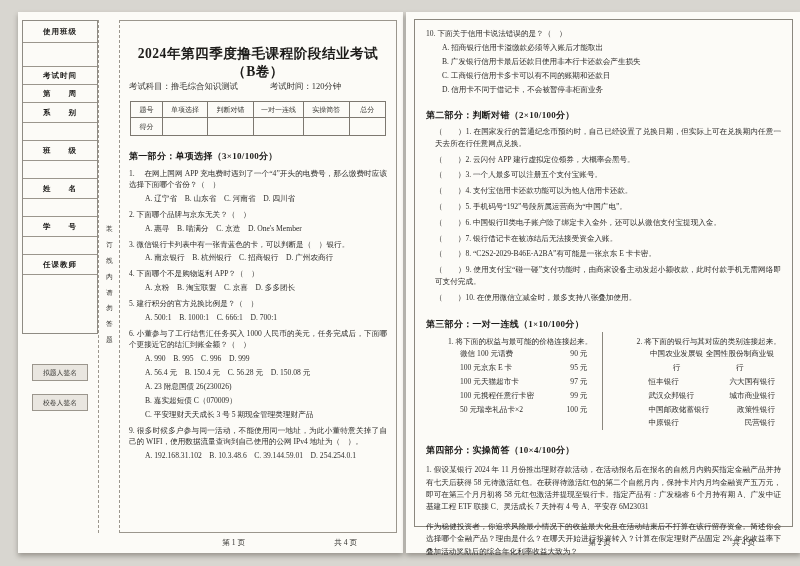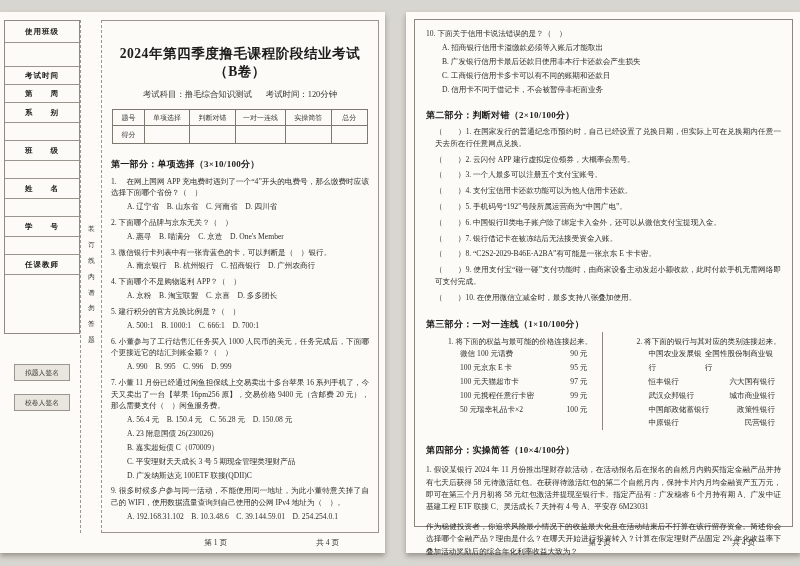--- a/index.html
+++ b/index.html
@@ -4,21 +4,21 @@
 <style>
   html,body{margin:0;padding:0;}
   body{
     width:800px;height:566px;position:relative;overflow:hidden;
     background:#d8d6d0;
     font-family:"Liberation Serif","DejaVu Serif",serif;
     color:#2e2d2b;
   }
   .page{position:absolute;top:12px;height:541px;background:#fcfbf7;
     box-shadow:0 3px 5px rgba(60,55,48,.4);}
-  #pageL{left:0;width:385px;}
+  #pageL{left:18px;width:385px;}
   #pageR{left:406px;width:382px;padding-left:13px;}
 
   
   .lp-row{display:flex;height:100%;box-sizing:border-box;padding:8px 6px 20px 4px;}
   .info-col{width:76px;flex:none;font-size:7.5px;}
   .info-cells{border:1px solid #8f8b83;}
   .cell{border-bottom:1px solid #9b968d;display:flex;align-items:center;justify-content:center;
     font-weight:bold;letter-spacing:1px;color:#22211f;}
   .cell.blank{font-weight:normal;}
   .cell:last-child{border-bottom:none;}
@@ -29,42 +29,42 @@
 
   .binding{width:20px;flex:none;border-left:1px dashed #9b968d;border-right:1px dashed #9b968d;
     display:flex;align-items:center;justify-content:center;}
   .binding-text{writing-mode:vertical-rl;text-orientation:upright;
     font-size:6.8px;letter-spacing:4px;color:#4a4945;line-height:20px;}
 
   .lp-main{flex:1;border:1px solid #9b968d;border-left:none;box-sizing:border-box;
     padding:4px 9px 4px 9px;position:relative;}
   .exam-title{font-size:13.6px;font-weight:bold;text-align:center;margin-top:20px;
     letter-spacing:.5px;color:#1d1c1a;}
-  .exam-subtitle{font-size:8.4px;text-align:center;margin-top:8px;display:flex;
-    justify-content:center;gap:14px;color:#33322f;}
+  .exam-subtitle{font-size:8.4px;text-align:center;display:flex;
+    gap:32px;color:#33322f;}
   table.score{border-collapse:collapse;width:99%;margin:9px auto 12px;table-layout:fixed;}
   table.score td{border:1px solid #7d7870;font-size:7px;text-align:center;height:13px;color:#3a3935;}
   table.score tr.r2 td{height:15px;}
   .sec-head{font-size:9px;font-weight:bold;margin:14px 0 1px;color:#1d1c1a;letter-spacing:.3px;}
   .q{font-size:7.6px;line-height:11.4px;margin-top:4.5px;text-align:justify;}
   .opt{font-size:7.6px;line-height:11.4px;margin:2.5px 0 0 16px;}
 
   .footer{position:absolute;bottom:4px;left:0;right:0;height:11px;font-size:7.6px;color:#33322f;}
   .f-page{position:absolute;left:56%;transform:translateX(-50%);}
   #pageR .f-page{left:49%;}
   .f-total{position:absolute;right:46px;}
 
   
   .rp-box{position:absolute;top:7px;left:8px;right:8px;bottom:26px;
     border:1px solid #8b877e;padding:7px 11px 6px;box-sizing:border-box;}
   .tf{font-size:7.6px;line-height:12.2px;margin-top:3.6px;text-align:justify;padding-left:9px;}
   .match{display:flex;margin-top:1px;}
   .mcol{width:50%;box-sizing:border-box;font-size:7.6px;margin-left:22px;}
   .mcol1{border-right:1px solid #8b877e;padding-right:9px;}
-  .mcol2{padding-left:11px;}
+  .mcol2{padding-left:11px;text-align:center;}
   .mtitle{margin-top:4px;line-height:11px;}
   .mrow{display:flex;justify-content:space-between;line-height:13.8px;padding:0 6px 0 12px;}
   .p4{font-size:7.6px;line-height:12.4px;margin-top:7px;text-align:justify;}
 </style>
 </head>
 <body>
 
 <div class="page" id="pageL">
   <div class="lp-row">
 
@@ -134,27 +134,25 @@
 
       <div class="q">4. 下面哪个不是购物返利 APP？（　）</div>
       <div class="opt">A. 京粉　B. 淘宝联盟　C. 京喜　D. 多多团长</div>
 
       <div class="q">5. 建行积分的官方兑换比例是？（　）</div>
       <div class="opt">A. 500:1　B. 1000:1　C. 666:1　D. 700:1</div>
 
       <div class="q">6. 小董参与了工行结售汇任务买入 1000 人民币的美元，任务完成后，下面哪个更接近它的结汇到账金额？（　）</div>
       <div class="opt">A. 990　B. 995　C. 996　D. 999</div>
 
-      <div class="q">7. 小董 11 月份已经通过闲鱼担保线上交易卖出十多台苹果 16 系列手机了，今天又卖出了一台【苹果 16pm256 原】，交易价格 9400 元（含邮费 20 元），那么需要支付（　）闲鱼服务费。</div>
       <div class="opt">A. 56.4 元　B. 150.4 元　C. 56.28 元　D. 150.08 元</div>
 
       <div class="opt">A. 23 附息国债 26(230026)</div>
       <div class="opt">B. 嘉实超短债 C（070009）</div>
       <div class="opt">C. 平安理财天天成长 3 号 5 期现金管理类理财产品</div>
-      <div class="opt">D. 广发纳斯达克 100ETF 联接(QDII)C</div>
 
       <div class="q">9. 很多时候多户参与同一活动，不能使用同一地址，为此小董特意关掉了自己的 WIFI，使用数据流量查询到自己使用的公网 IPv4 地址为（　）。</div>
       <div class="opt">A. 192.168.31.102　B. 10.3.48.6　C. 39.144.59.01　D. 254.254.0.1</div>
     </div>
   </div>
 
   <div class="footer">
     <span class="f-page">第 1 页</span>
     <span class="f-total">共 4 页</span>
   </div>

